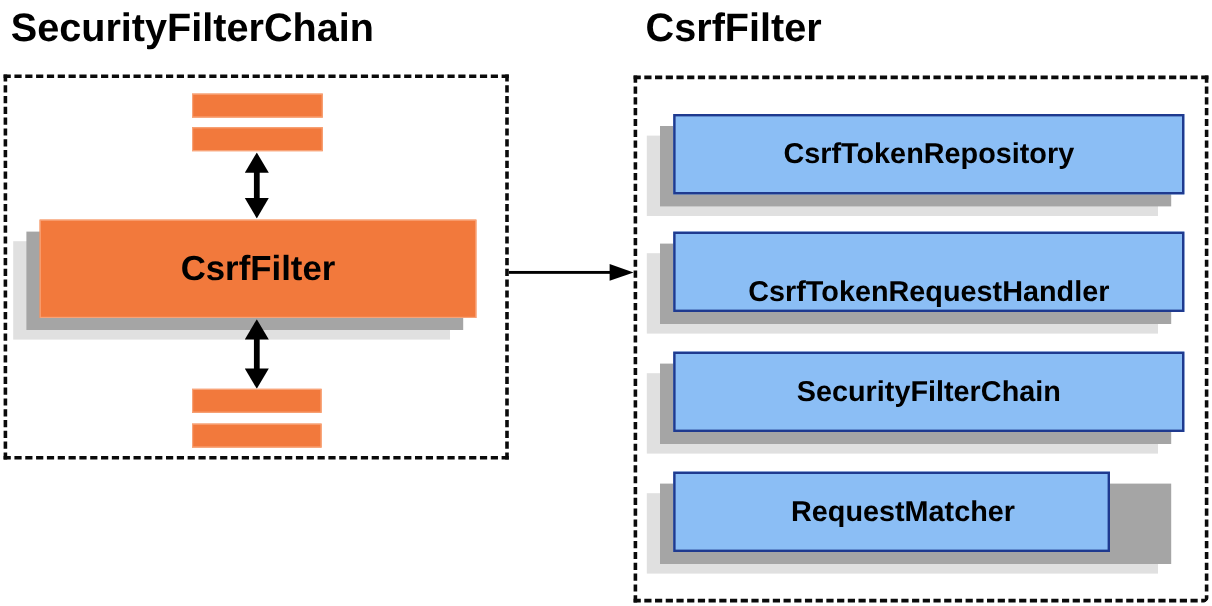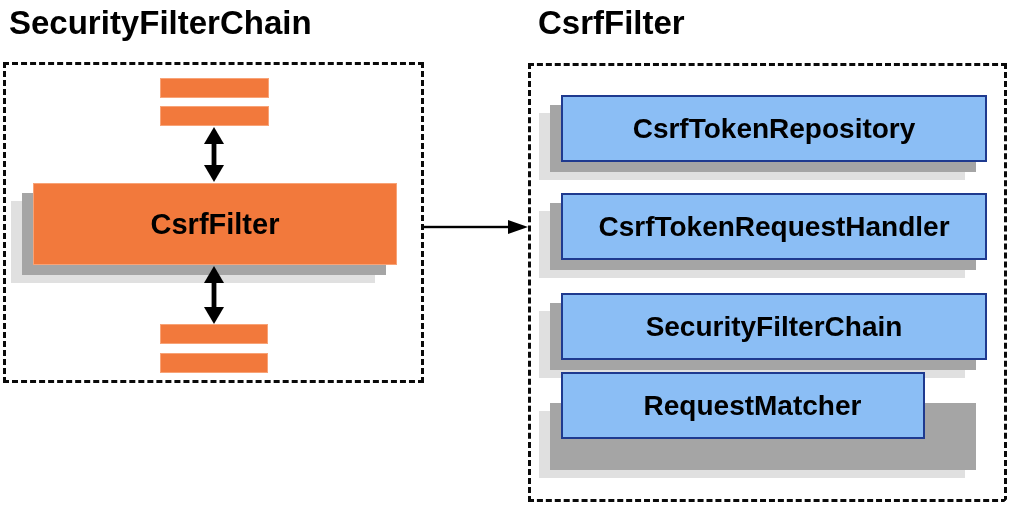--- a/index.html
+++ b/index.html
@@ -57,21 +57,21 @@
     white-space:nowrap;
   }
   .node.orange{
     background:var(--orange-fill);
     border:1px solid var(--orange-border);
     font-size:29px;
   }
   .node.blue{
     background:var(--blue-fill);
     border:2px solid var(--blue-border);
-    font-size:28px;
+    font-size:24px;
   }
   .arrow{position:absolute;}
   .arrow svg{display:block;}
   .arrow .ink{fill:var(--connector);}
 </style>
 </head>
 <body>
 
 <div class="canvas">
 
@@ -120,29 +120,29 @@
   <div class="dashed-box" style="left:528px;top:63px;width:479px;height:439px;"></div>
 
   <div class="shadow light" style="left:539px;top:113px;width:426px;height:67px;"></div>
   <div class="shadow dark" style="left:550px;top:105px;width:426px;height:67px;"></div>
   <div class="node blue" style="left:561px;top:95px;width:426px;height:67px;">
     <span>CsrfTokenRepository</span>
   </div>
 
   <div class="shadow light" style="left:539px;top:211px;width:426px;height:67px;"></div>
   <div class="shadow dark" style="left:550px;top:203px;width:426px;height:67px;"></div>
-  <div class="node blue" style="left:561px;top:193px;width:426px;height:67px;">
+  <div class="node blue" style="left:561px;top:193px;width:426px;height:67px;align-items:flex-end;">
     <span>CsrfTokenRequestHandler</span>
   </div>
 
   <div class="shadow light" style="left:539px;top:311px;width:426px;height:67px;"></div>
   <div class="shadow dark" style="left:550px;top:303px;width:426px;height:67px;"></div>
   <div class="node blue" style="left:561px;top:293px;width:426px;height:67px;">
     <span>SecurityFilterChain</span>
   </div>
 
   <div class="shadow light" style="left:539px;top:411px;width:426px;height:67px;"></div>
   <div class="shadow dark" style="left:550px;top:403px;width:426px;height:67px;"></div>
-  <div class="node blue" style="left:561px;top:372px;width:364px;height:67px;padding-left:19px;">
+  <div class="node blue" style="left:561px;top:393px;width:364px;height:67px;padding-left:19px;">
     <span>RequestMatcher</span>
   </div>
 
 </div>
 
 </body></html>

